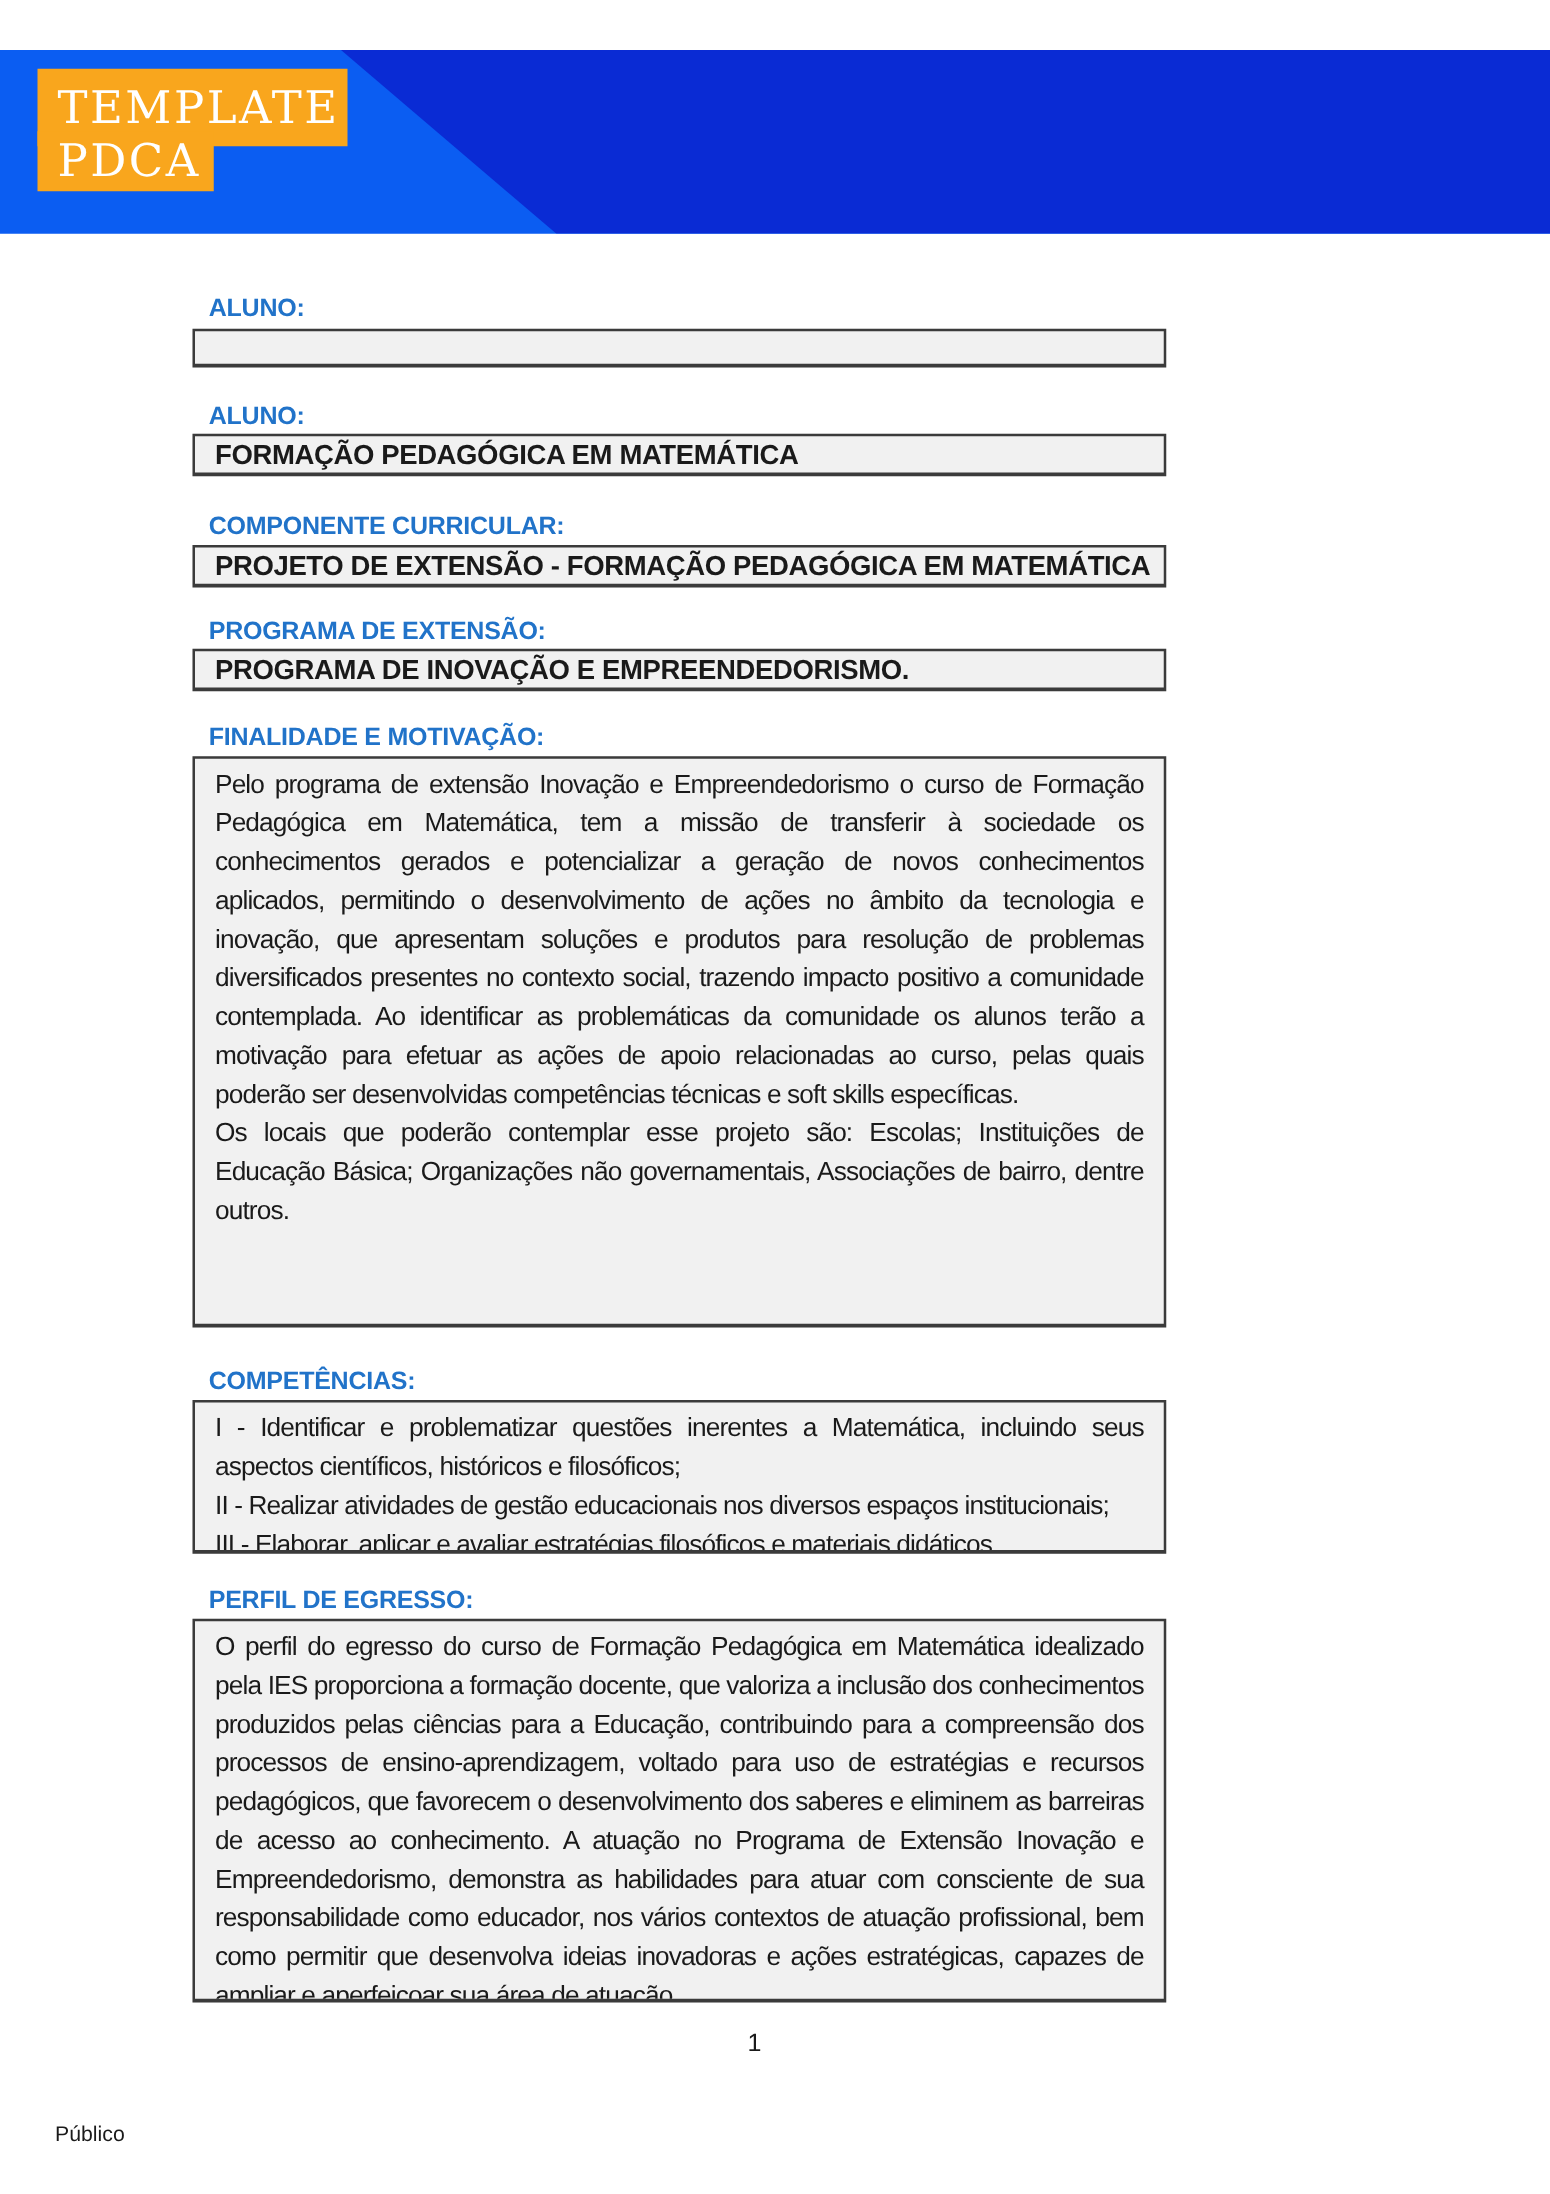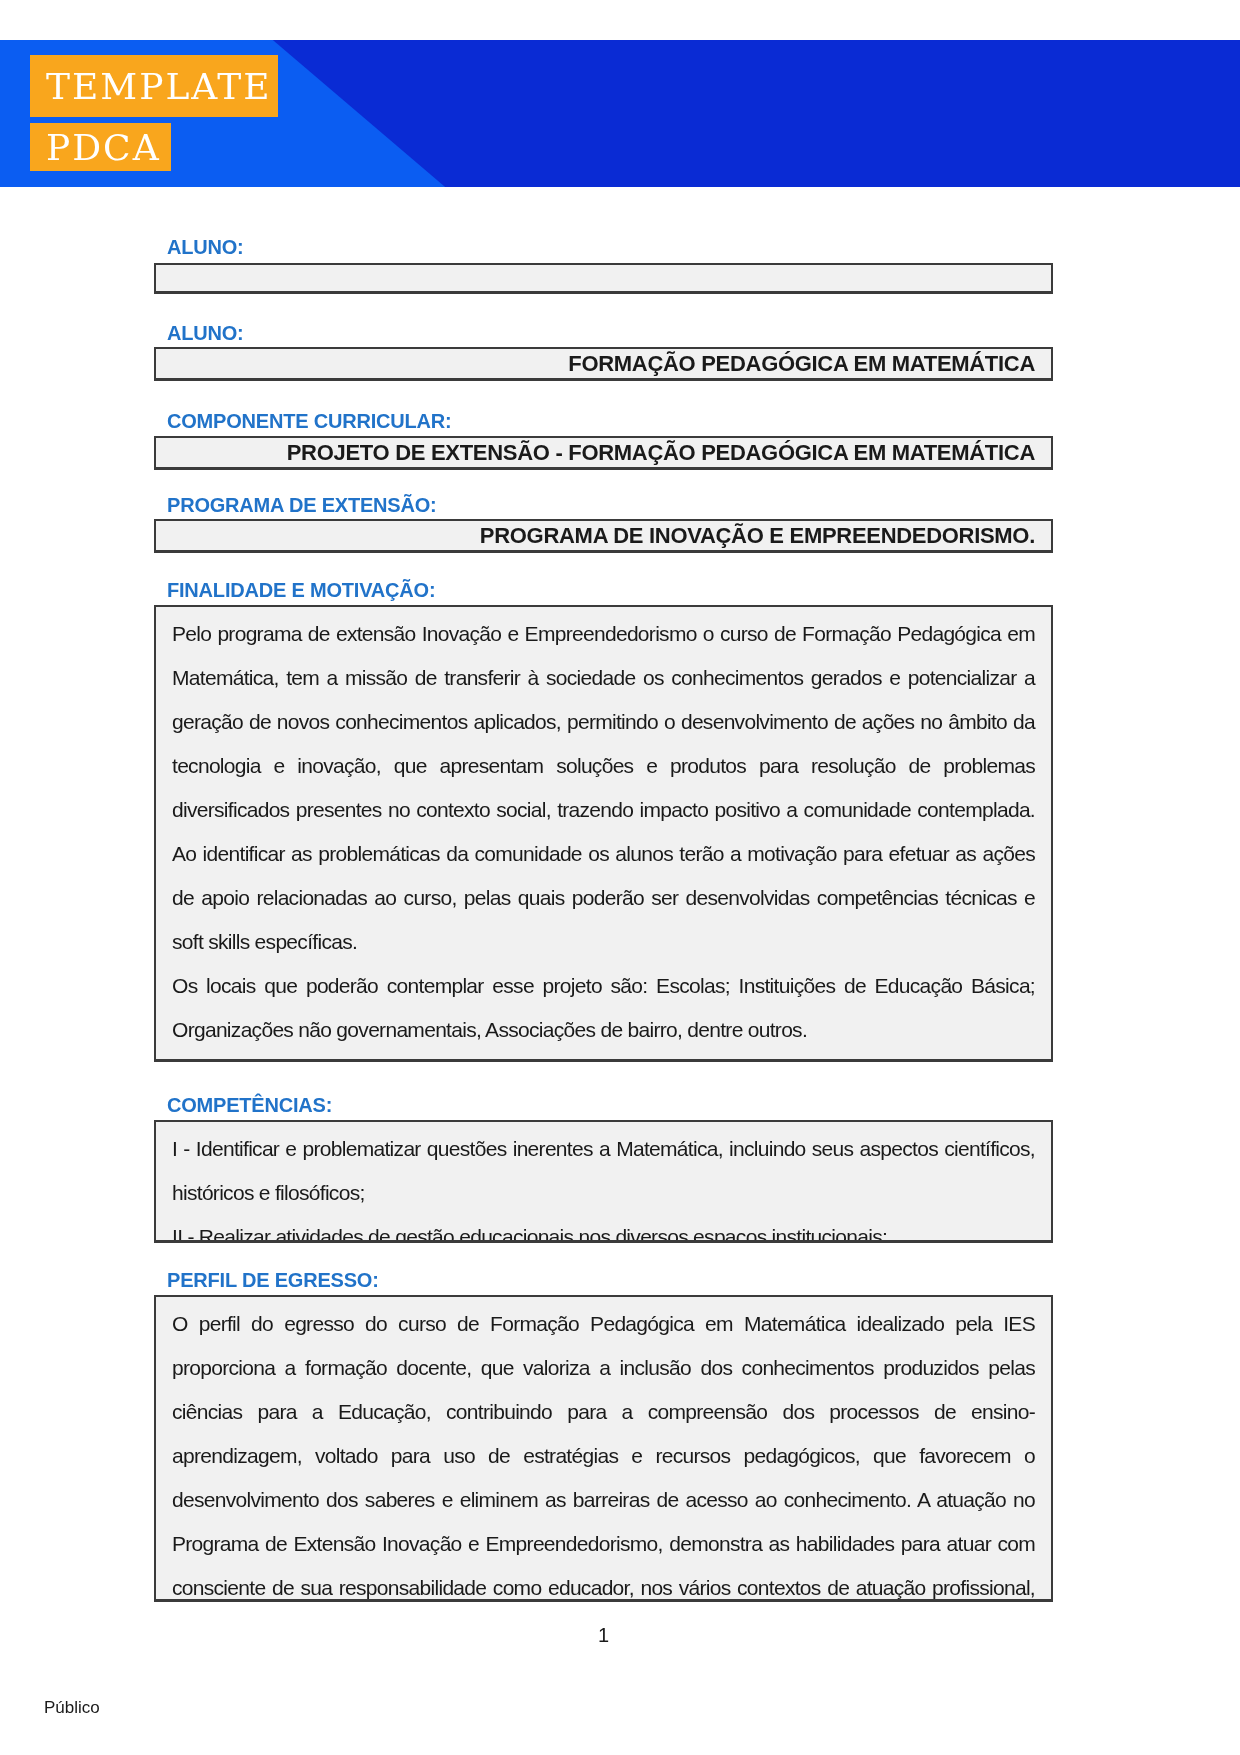--- a/index.html
+++ b/index.html
@@ -20,36 +20,35 @@
   
   .banner{position:absolute;left:0;top:0;width:1240px;height:147px;background:var(--banner-light-blue);margin-top:40px;}
   .banner-wedge{position:absolute;inset:0;background:var(--banner-dark-blue);
     clip-path:polygon(22% 0, 100% 0, 100% 100%, 35.9% 100%);}
   .logo-top,.logo-bottom{
     position:absolute;background:var(--logo-orange);color:#ffffff;
     font-family:"DejaVu Serif", serif;letter-spacing:2px;
     display:flex;align-items:center;
   }
   .logo-top{left:30px;top:15px;width:248px;height:62px;font-size:36px;padding-left:16px;box-sizing:border-box;}
-  .logo-bottom{left:30px;top:83px;width:141px;height:48px;font-size:36px;padding-left:16px;box-sizing:border-box;}
+  .logo-bottom{left:30px;top:65px;width:141px;height:48px;font-size:36px;padding-left:16px;box-sizing:border-box;}
   
   .field-label{
     position:absolute;left:167px;color:var(--label-blue);
     font-size:20px;font-weight:bold;letter-spacing:-0.2px;white-space:nowrap;
   }
   
   .box{
-    position:absolute;left:154px;width:899px;box-sizing:border-box;
+    position:absolute;left:154px;width:779px;box-sizing:border-box;
     background:var(--box-fill);border:2px solid var(--box-border);border-bottom-width:3px;
     overflow:hidden;
-    justify-content:flex-end;
   }
   .box.single{height:34px;display:flex;align-items:center;padding:0 16px;
     font-weight:bold;font-size:22px;letter-spacing:-0.3px;white-space:nowrap;}
-  .box.multi{padding:5px 16px 4px 16px;font-size:21px;line-height:44px;
+  .box.multi{padding:5px 16px 4px 16px;font-size:21px;line-height:31px;
     letter-spacing:-0.7px;text-align:justify;}
   .box.multi p{margin:0;}
   
   .page-number{position:absolute;left:154px;top:1624px;width:899px;text-align:center;font-size:20px;}
   .classification{position:absolute;left:44px;top:1698px;font-size:17px;}
 </style>
 </head>
 <body>
 
 <div class="banner">

